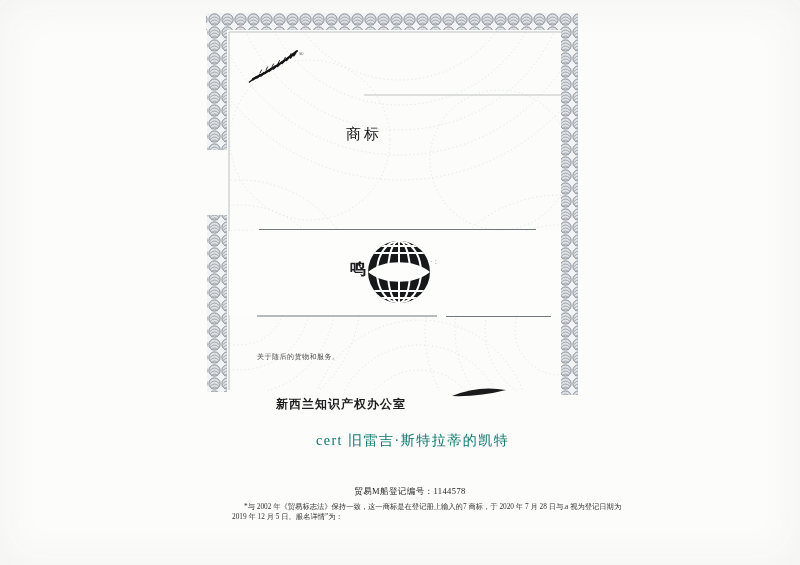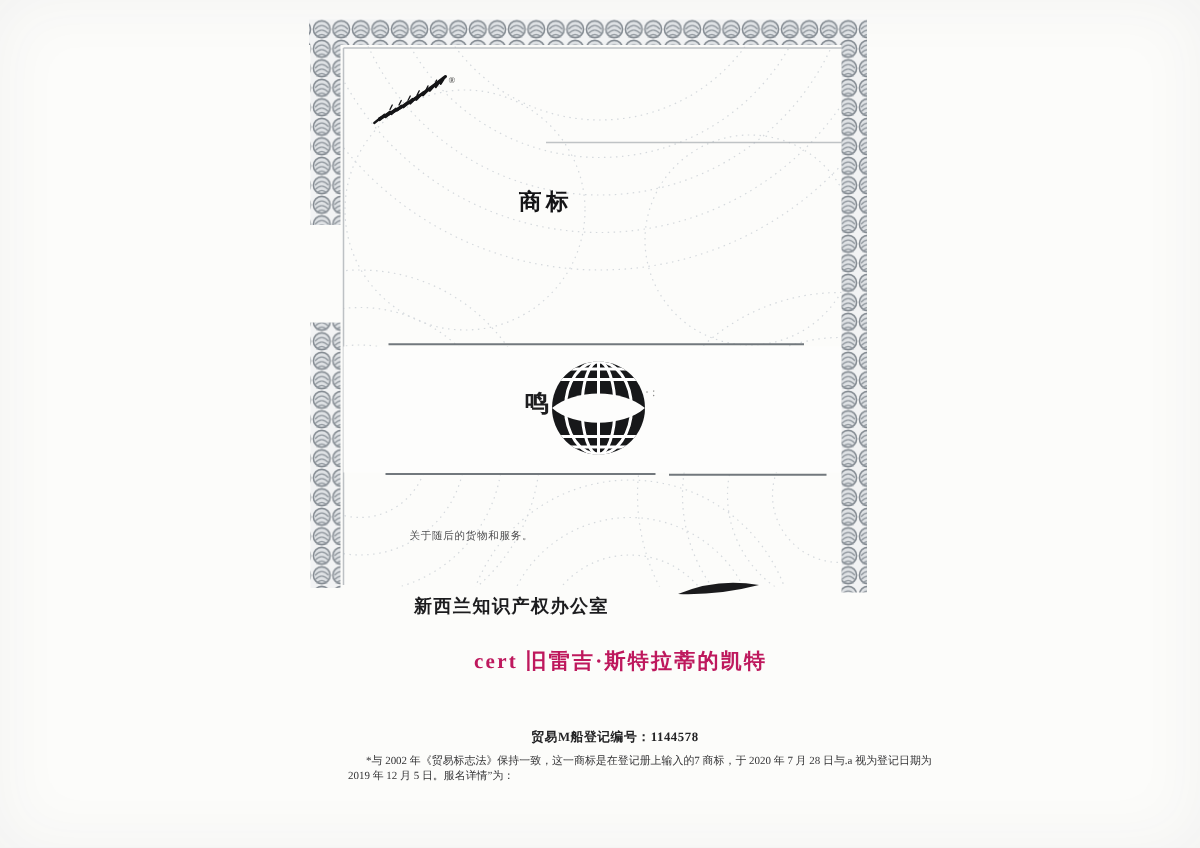--- a/index.html
+++ b/index.html
@@ -5,38 +5,38 @@
   html,body{margin:0;padding:0;background:#f4f4f2;}
   .canvas{
     position:relative;width:800px;height:565px;overflow:hidden;
     background:#fcfcfa;
     box-shadow:inset 0 0 45px rgba(60,60,70,0.05);
     font-family:"Liberation Serif", serif;
     color:#1b1b1d;
   }
   .abs{position:absolute;}
   .title{
-    left:346px;top:125px;font-size:15px;font-weight:bold;
+    left:346px;top:125px;font-size:15px;font-weight:normal;
     letter-spacing:3px;color:#141416;
     font-family:"Liberation Sans", sans-serif;
   }
   .reg-mark{left:299px;top:51px;font-size:6px;color:#333;}
   .mark-left{left:350px;top:259px;font-size:16px;color:#1e1e20;font-weight:bold;}
   .mark-right{left:430px;top:257px;font-size:8px;color:#8a8a88;letter-spacing:2px;}
-  .goods-note{left:273px;top:352px;font-size:7px;color:#4c4c4e;letter-spacing:0.5px;}
+  .goods-note{left:257px;top:352px;font-size:7px;color:#4c4c4e;letter-spacing:0.5px;}
   .office{
     left:276px;top:396px;font-size:12px;font-weight:bold;color:#1c1c1e;
     letter-spacing:1px;font-family:"Liberation Sans", sans-serif;
   }
   .holder{
-    left:316px;top:432px;font-size:14px;font-weight:700;color:#be185d;
+    left:316px;top:432px;font-size:14px;font-weight:400;color:#0f766e;
     letter-spacing:1.5px;
   }
   .footer{left:232px;top:486px;width:356px;text-align:center;color:#232325;}
-  .footer .f1{font-size:8.5px;font-weight:bold;letter-spacing:0.4px;}
+  .footer .f1{font-size:8.5px;font-weight:normal;letter-spacing:0.4px;}
   .footer .f2{font-size:8px;margin-top:1px;letter-spacing:0.3px;}
   .footer .fn1{font-size:7.3px;margin-top:4px;white-space:nowrap;text-align:center;padding-left:12px;color:#333335;}
   .footer .fn2{font-size:7.3px;margin-top:0;white-space:nowrap;text-align:left;color:#333335;}
 </style>
 </head>
 <body>
 
 <div class="canvas">
 
   <svg class="abs" style="left:0;top:0;" width="800" height="565" viewBox="0 0 800 565">

